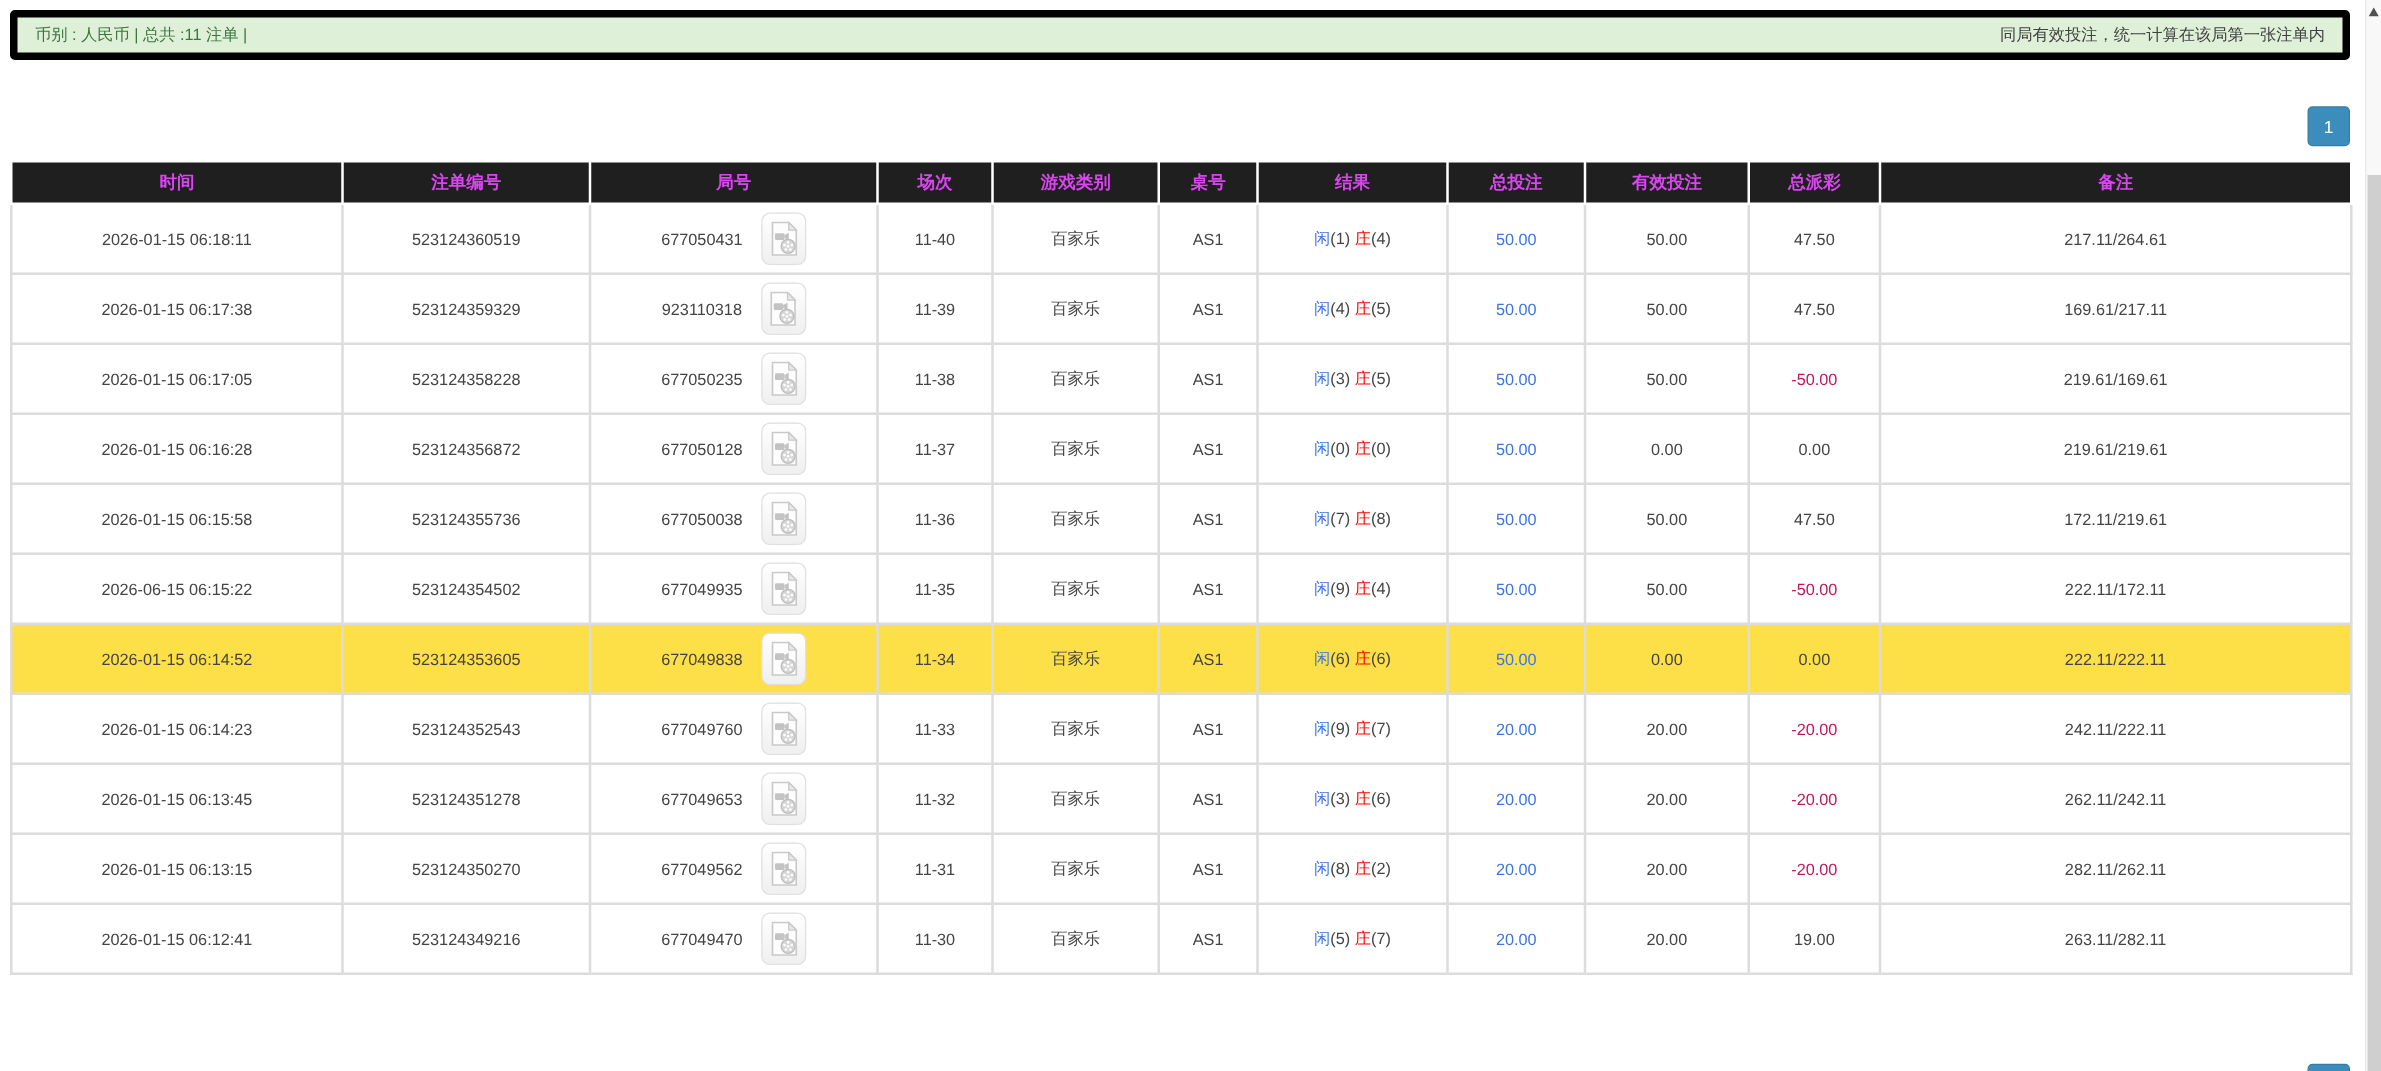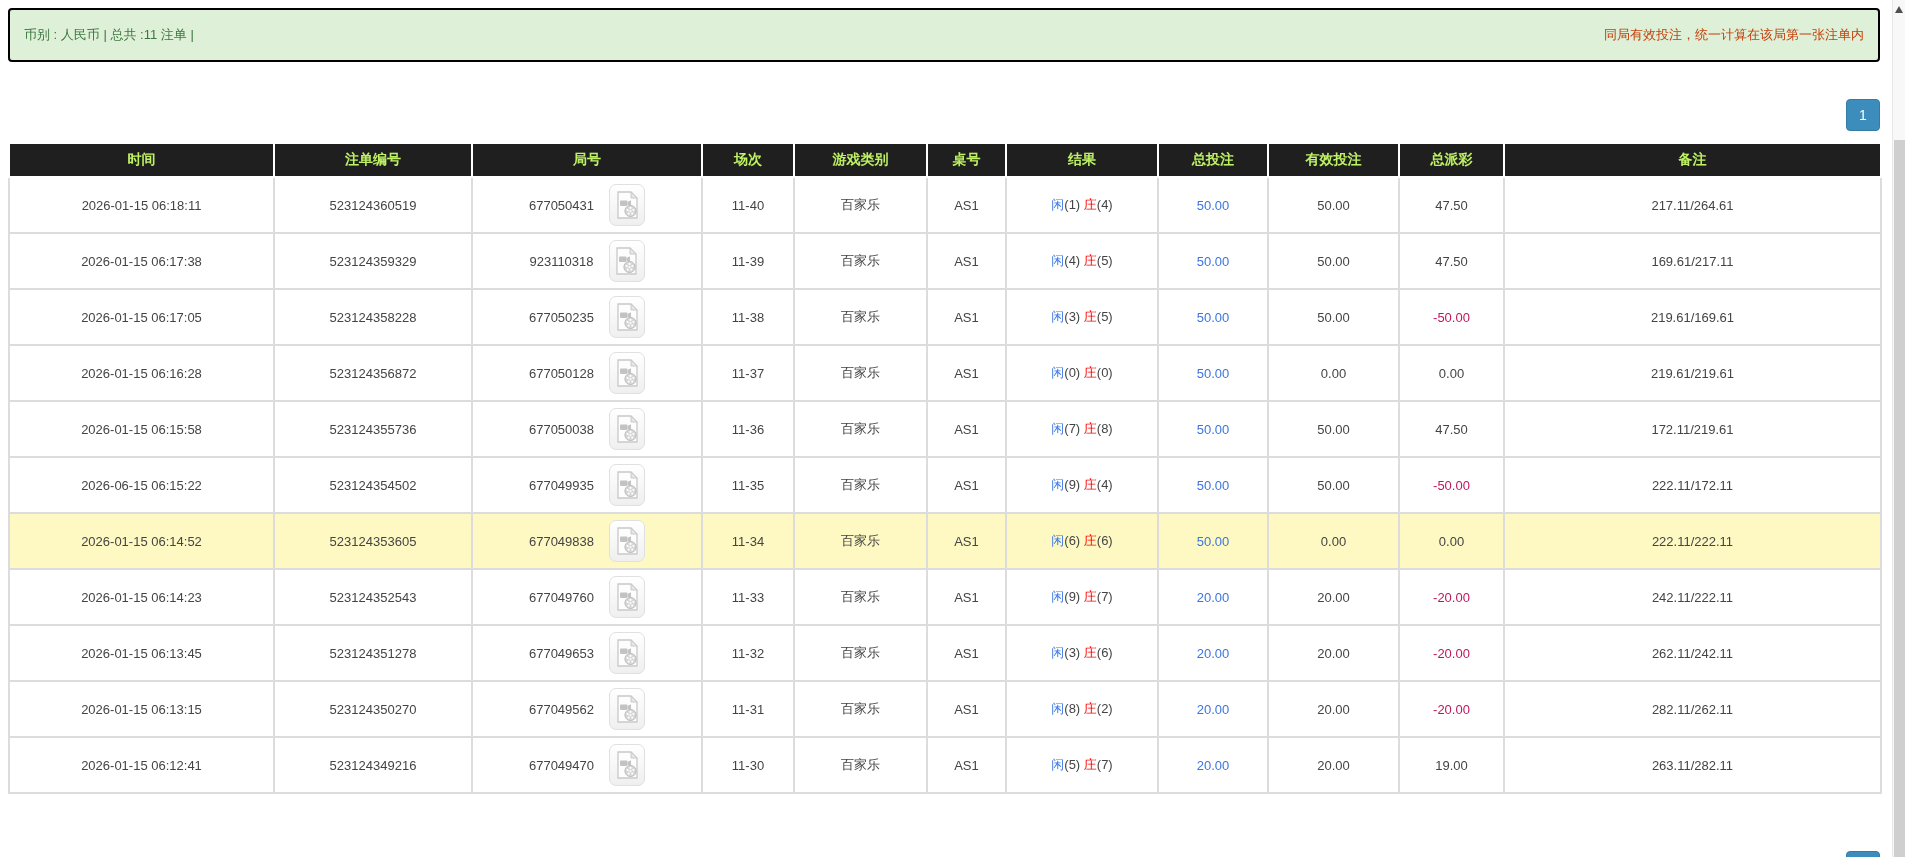--- a/index.html
+++ b/index.html
@@ -4,46 +4,46 @@
 <style>
   html,body{margin:0;padding:0;overflow:hidden;}
   body{
     width:1905px;height:857px;position:relative;background:#fff;
     font-family:"Liberation Sans","DejaVu Sans",sans-serif;color:#444;
   }
   .content{position:absolute;left:8px;top:8px;width:1872px;}
 
   
   .alert-bar{
-    box-sizing:border-box;height:54px;background:#dff0d8;border:2px solid #000000;
+    box-sizing:border-box;height:40px;background:#dff0d8;border:6px solid #000000;
     border-radius:4px;display:flex;align-items:center;justify-content:space-between;
     padding:0 14px;font-size:13px;
   }
   .alert-left{color:#3c763d;}
-  .alert-right{color:#c2410c;}
+  .alert-right{color:#404040;}
 
   
   .pager-row{height:33px;margin-top:37px;display:flex;justify-content:flex-end;}
   .page-btn{
     width:34px;height:32px;background:#3c8dbc;color:#fff;border:1px solid #357ca5;
     border-radius:4px;font-size:14px;display:flex;align-items:center;justify-content:center;
     cursor:pointer;box-sizing:border-box;
   }
 
   
   table{border-collapse:collapse;table-layout:fixed;width:1872px;margin-top:10px;}
   thead th{
-    background:#1f1f1f;color:#bef264;font-size:14px;font-weight:bold;height:32px;
+    background:#1f1f1f;color:#d946ef;font-size:14px;font-weight:bold;height:32px;
     border:2px solid #fff;padding:0;text-align:center;
   }
   tbody td{
     background:#fff;border:2px solid #dcdcdc;height:54px;padding:0;margin:0;
     text-align:center;font-size:13px;color:#444;
   }
-  tbody tr.hl td{background:#fef9c3;}
+  tbody tr.hl td{background:#fde047;}
   tfoot td{
     background:#9d9d9d;border:2px solid #fff;height:36px;text-align:center;
     font-size:13px;color:#fff;padding:0;
   }
   .blue-link{color:#3b76e1;cursor:pointer;text-decoration:none;}
   .neg{color:#be185d;}
   .res-player{color:#3b76e1;}
   .res-banker{color:#ff0000;}
   .round-cell{display:flex;align-items:center;justify-content:center;gap:15px;}
   .video-btn{

